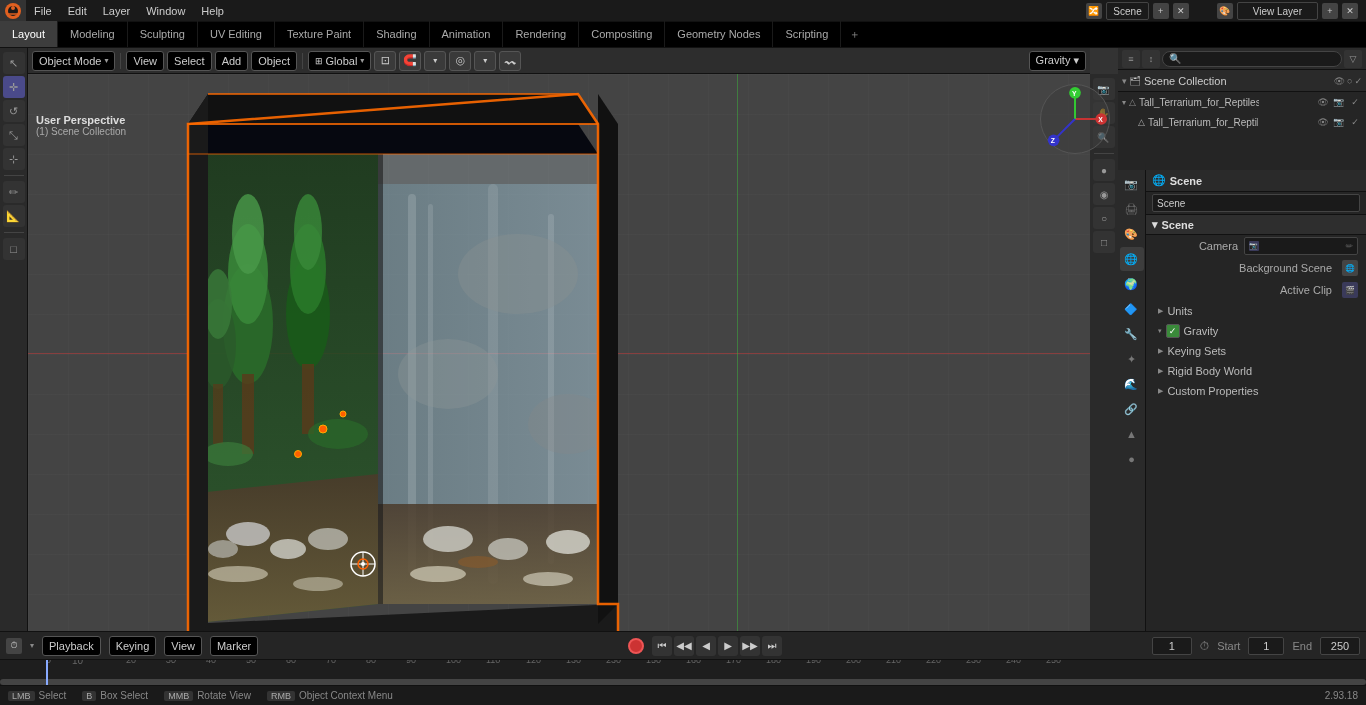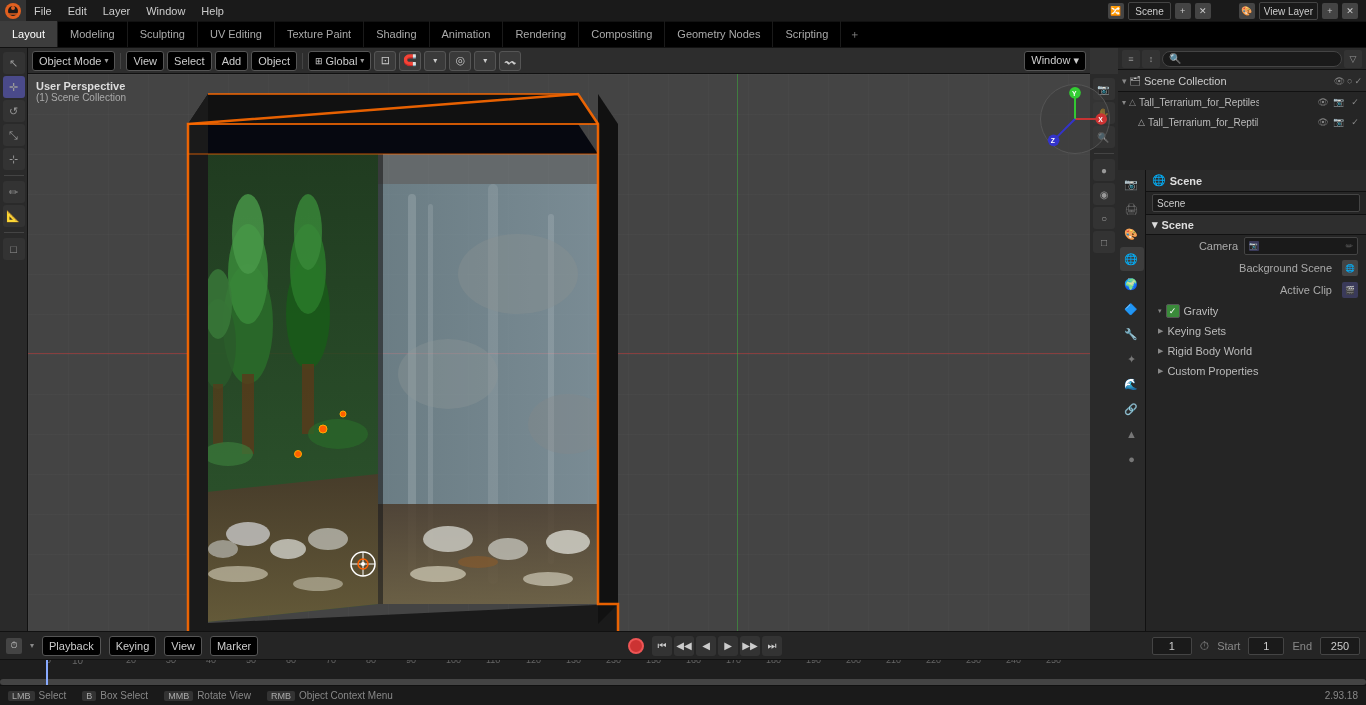--- a/index.html
+++ b/index.html
@@ -135,21 +135,21 @@
 
     
     .viewport-info {
       position: absolute;
       top: 32px;
       left: 8px;
       z-index: 20;
       color: #ccc;
       font-size: 11px;
     }
-    .viewport-info .persp { font-weight: bold; color: #ddd; }
+    .viewport-info .persp { font-weight: bold; color: #ddd; margin-top: 34px; }
     .viewport-info .collection { color: #aaa; font-size: 10px; }
 
     
     .gizmo {
       position: absolute;
       top: 36px;
       right: 8px;
       width: 70px;
       height: 70px;
       z-index: 20;
@@ -565,21 +565,21 @@
     <div class="top-menu-item">Window</div>
     <div class="top-menu-item">Help</div>
 
     <div style="margin-left:auto;display:flex;align-items:center;gap:4px;padding-right:8px;">
       <div style="width:16px;height:16px;background:#444;border-radius:2px;display:flex;align-items:center;justify-content:center;font-size:9px;cursor:pointer;">🔀</div>
       <div style="background:#1a1a1a;border:1px solid #444;border-radius:2px;padding:0 6px;height:18px;line-height:18px;color:#ccc;font-size:10px;">Scene</div>
       <div style="width:16px;height:16px;background:#444;border-radius:2px;display:flex;align-items:center;justify-content:center;font-size:9px;cursor:pointer;">+</div>
       <div style="width:16px;height:16px;background:#444;border-radius:2px;display:flex;align-items:center;justify-content:center;font-size:9px;cursor:pointer;">✕</div>
       <div style="width:20px;height:18px;"></div>
       <div style="width:16px;height:16px;background:#444;border-radius:2px;display:flex;align-items:center;justify-content:center;font-size:9px;cursor:pointer;">🎨</div>
-      <div style="background:#1a1a1a;border:1px solid #444;border-radius:2px;padding:0 4px;height:18px;line-height:18px;color:#ccc;font-size:10px;">View Layer</div>
+      <div style="background:#1a1a1a;border:1px solid #444;border-radius:2px;padding:0 15px;height:18px;line-height:18px;color:#ccc;font-size:10px;">View Layer</div>
       <div style="width:16px;height:16px;background:#444;border-radius:2px;display:flex;align-items:center;justify-content:center;font-size:9px;cursor:pointer;">+</div>
       <div style="width:16px;height:16px;background:#444;border-radius:2px;display:flex;align-items:center;justify-content:center;font-size:9px;cursor:pointer;">✕</div>
     </div>
   </div>
 
   <div class="workspace-tabs">
     <div class="ws-tab active">Layout</div>
     <div class="ws-tab">Modeling</div>
     <div class="ws-tab">Sculpting</div>
     <div class="ws-tab">UV Editing</div>
@@ -632,21 +632,21 @@
 
         <div class="vph-icon-btn">🧲</div>
         <div class="vph-icon-btn" style="font-size:8px;">▾</div>
 
         <div class="vph-icon-btn">◎</div>
         <div class="vph-icon-btn" style="font-size:8px;">▾</div>
 
         <div class="vph-icon-btn">〰</div>
 
         <div style="margin-left:auto;display:flex;align-items:center;gap:2px;">
-          <div class="vph-btn">Window ▾</div>
+          <div class="vph-btn">Gravity ▾</div>
         </div>
       </div>
 
       <div class="viewport-bg">
         <div class="axis-x"></div>
         <div class="axis-y"></div>
       </div>
 
       <svg class="terrarium-svg" width="470" height="590" viewBox="0 0 470 590">
 
@@ -888,20 +888,24 @@
           <div class="bg-scene-row">
             <span class="bg-label">Background Scene</span>
             <div class="bg-field-icon">🌐</div>
           </div>
 
           <div class="active-clip-row">
             <span class="ac-label">Active Clip</span>
             <div class="ac-field-icon">🎬</div>
           </div>
 
+          <div class="coll-header">
+            <span class="tri">▶</span>
+            <span>Units</span>
+          </div>
 
           <div class="coll-header">
             <span class="tri">▾</span>
             <div class="props-checkbox">✓</div>
             <span>Gravity</span>
           </div>
 
           <div class="coll-header">
             <span class="tri">▶</span>
             <span>Keying Sets</span>

